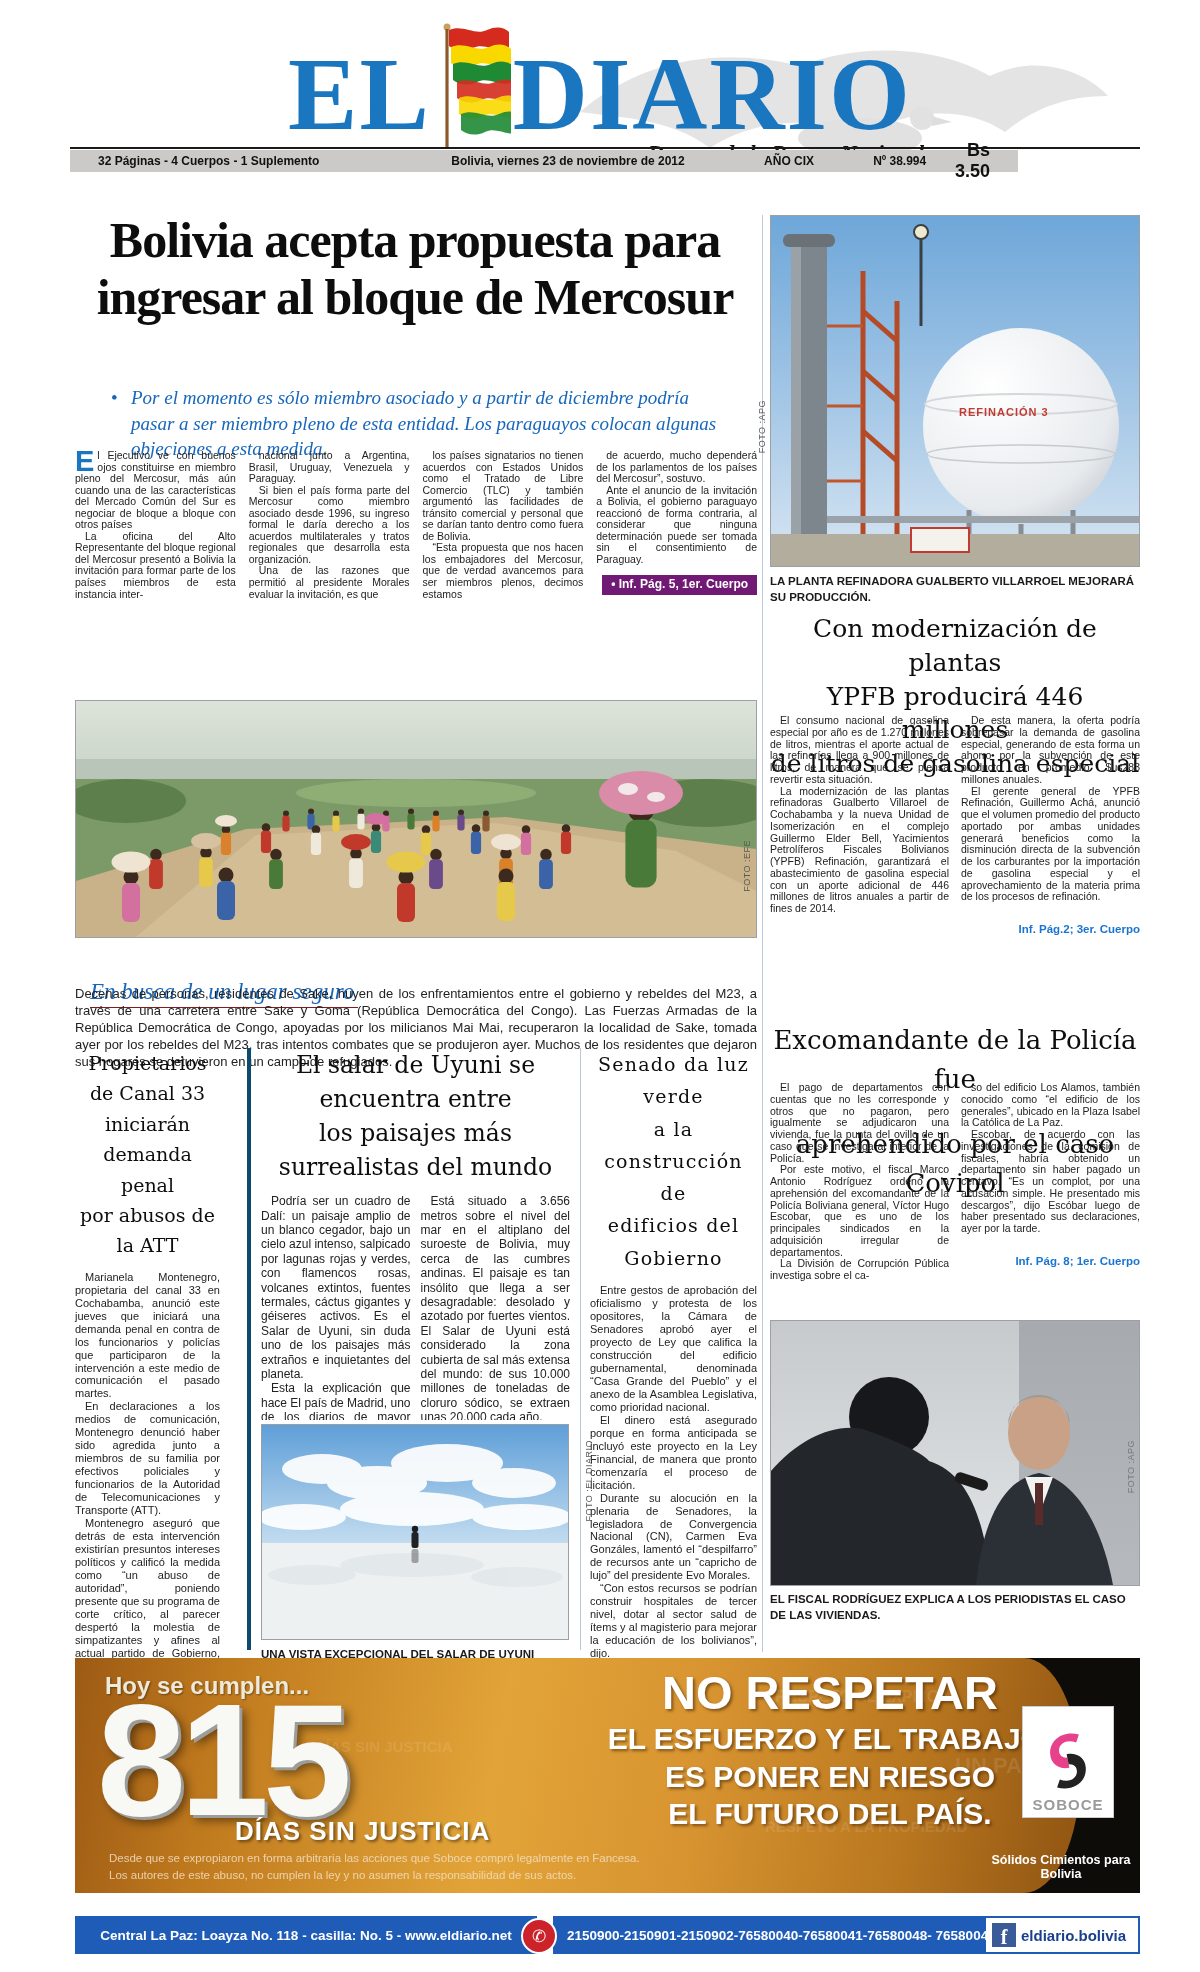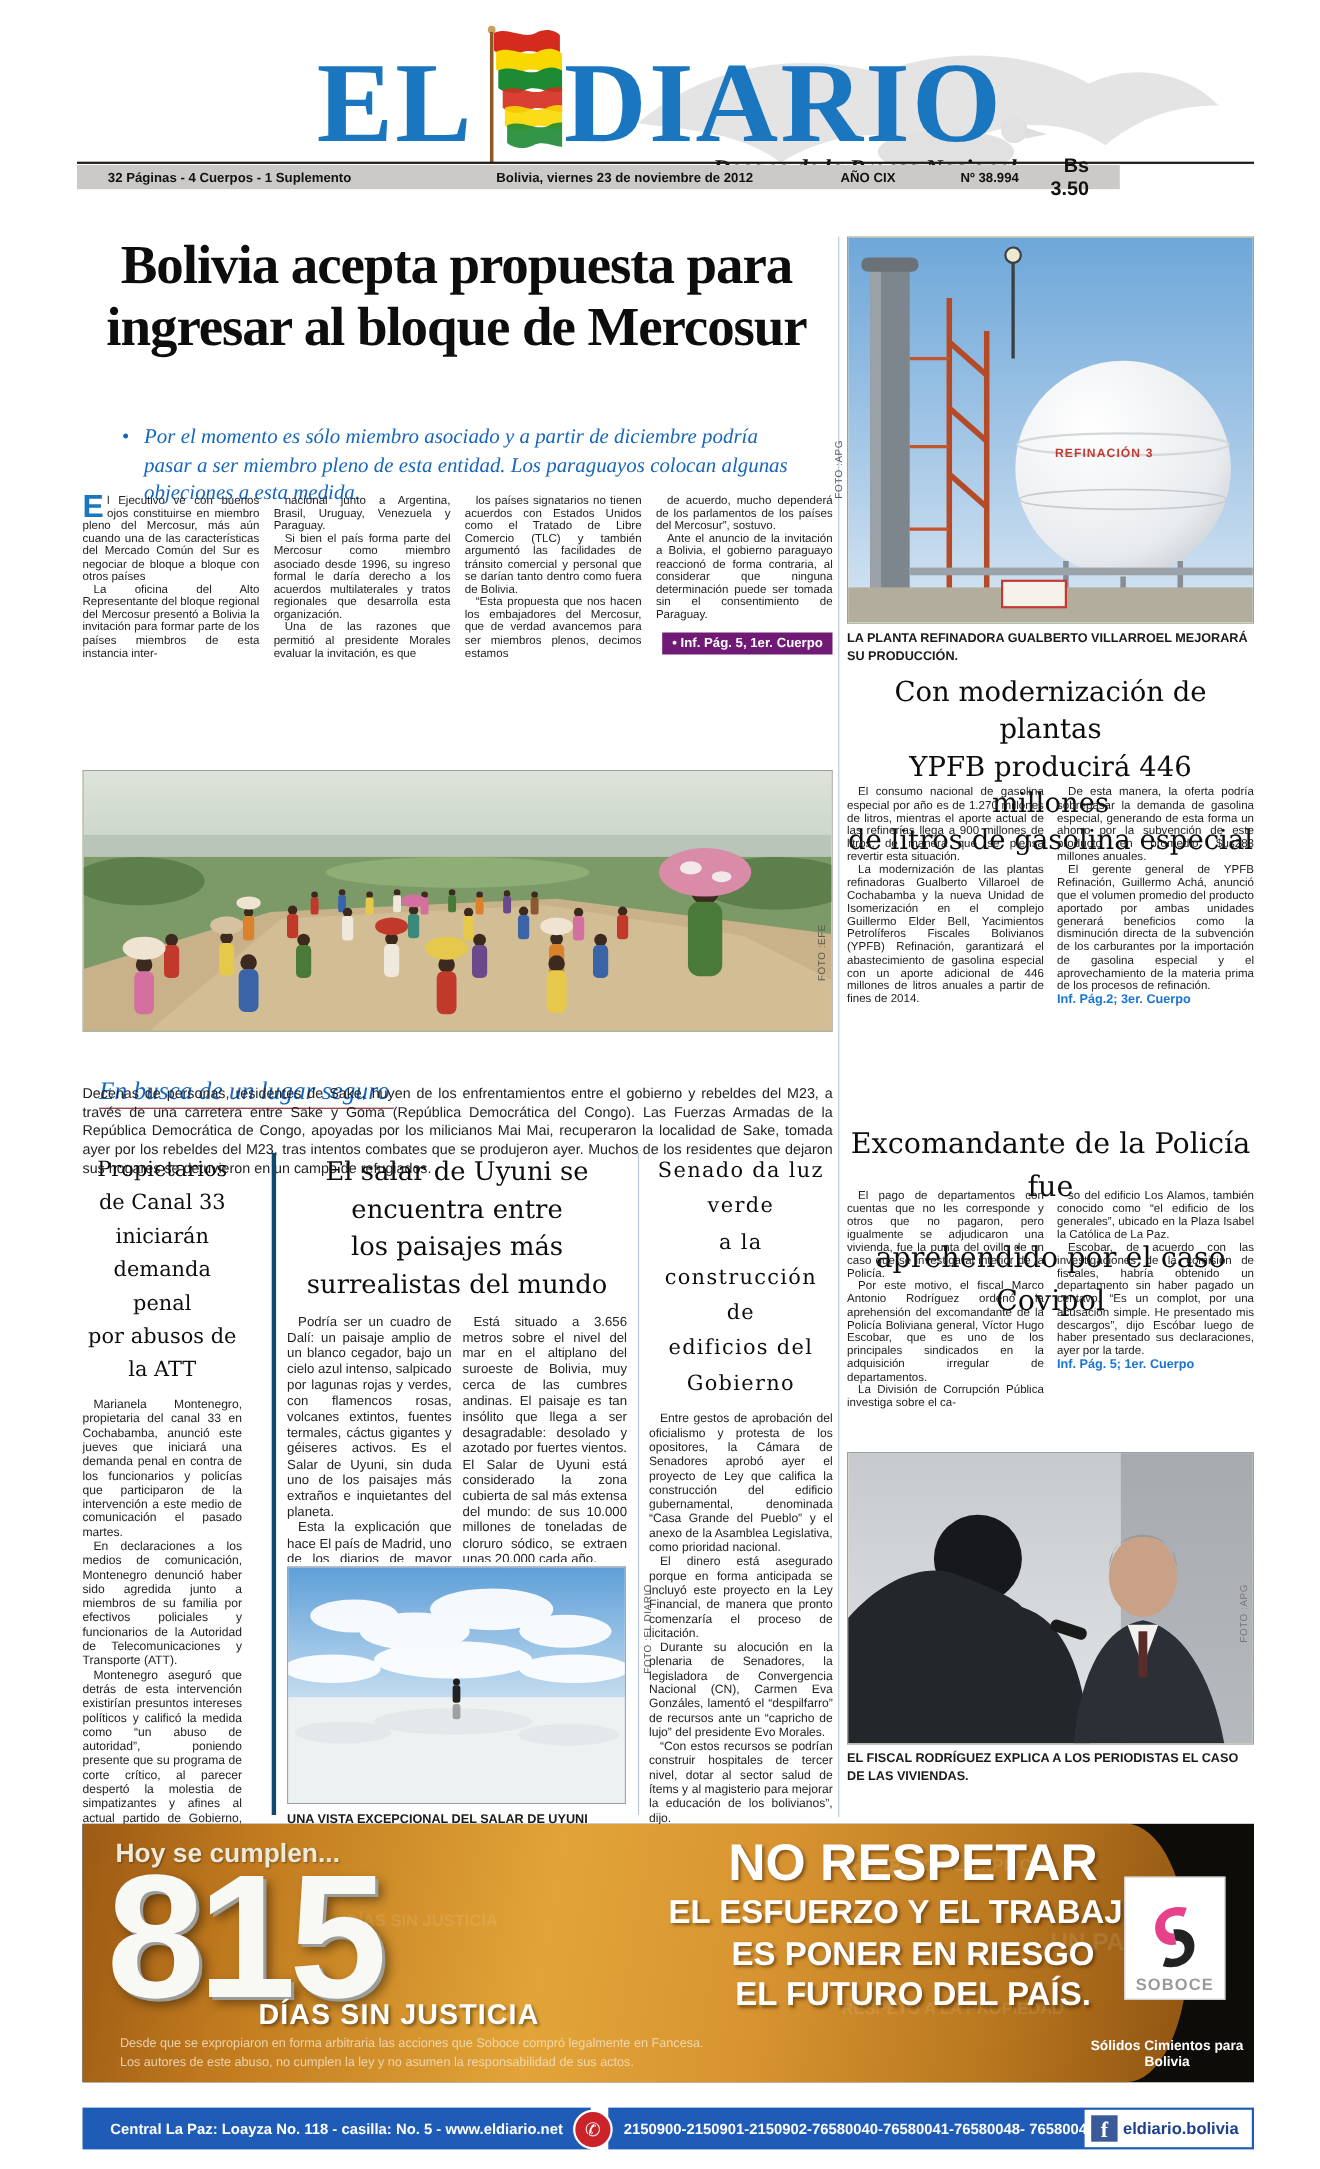--- a/index.html
+++ b/index.html
@@ -43,21 +43,21 @@
   .vcredit{position:absolute;font-size:9px;color:#555;writing-mode:vertical-rl;transform:rotate(180deg);letter-spacing:.5px;white-space:nowrap;}
   .photo-caption{font-weight:bold;font-size:11.5px;line-height:1.35;color:#1a1a1a;text-transform:uppercase;}
   .sphere-label{position:absolute;left:252px;top:300px;font-size:11px;font-weight:bold;color:#c23a32;letter-spacing:1px;}
   
   .r-cap{position:absolute;left:770px;top:574px;width:368px;}
   .ypfb-head{position:absolute;left:770px;top:612px;width:370px;text-align:center;
              font-family:"DejaVu Serif",serif;font-size:25px;line-height:1.35;color:#0d0d0d;}
   .ypfb-head p,.sec-head p{margin:0;}
   .ypfb-body{position:absolute;left:770px;top:715px;width:370px;height:268px;display:flex;gap:12px;overflow:hidden;}
   .ypfb-body .col, .cov-body .col{flex:1;font-size:10.5px;line-height:1.12;text-align:justify;color:#222;}
-  .inf{color:#1a75d2;font-weight:bold;font-size:11.5px;margin-top:0;text-indent:0 !important;}
+  .inf{color:#1a75d2;font-weight:bold;text-align:right;font-size:11.5px;margin-top:20px;text-indent:0 !important;}
   .cov-head{position:absolute;left:770px;top:995px;width:370px;text-align:center;
             font-family:"DejaVu Serif",serif;font-size:26px;line-height:1.5;color:#0d0d0d;}
   .cov-body{position:absolute;left:770px;top:1082px;width:370px;height:228px;display:flex;gap:12px;overflow:hidden;}
   .cov-cap{position:absolute;left:770px;top:1592px;width:368px;}
   
   .ref-title{position:absolute;left:90px;top:946px;font-family:"Liberation Serif",serif;font-style:italic;
              font-size:23px;color:#1666bc;border-bottom:1px solid #7f1d1d;padding:0 4px 2px 0;margin-top:33px;}
   .ref-cap{position:absolute;left:75px;top:986px;width:682px;font-size:13px;line-height:1.3;text-align:justify;color:#222;}
   
   .bottom-left{position:absolute;left:75px;top:1048px;width:682px;height:602px;display:flex;box-sizing:border-box;}
@@ -416,21 +416,21 @@
     <div class="col paras">
         <p>El pago de departamentos con cuentas que no les corresponde y otros que no pagaron, pero igualmente se adjudicaron una vivienda, fue la punta del ovillo de un caso que se investiga al interior de la Policía.</p>
         <p>Por este motivo, el fiscal Marco Antonio Rodríguez ordenó la aprehensión del excomandante de la Policía Boliviana general, Víctor Hugo Escobar, que es uno de los principales sindicados en la adquisición irregular de departamentos.</p>
         <p>La División de Corrupción Pública investiga sobre el ca-</p>
       </div>
     <div class="col">
       <div class="paras">
           <p>so del edificio Los Alamos, también conocido como “el edificio de los generales”, ubicado en la Plaza Isabel la Católica de La Paz.</p>
           <p>Escobar, de acuerdo con las investigaciones de la comisión de fiscales, habría obtenido un departamento sin haber pagado un centavo. “Es un complot, por una acusación simple. He presentado mis descargos”, dijo Escóbar luego de haber presentado sus declaraciones, ayer por la tarde.</p>
         </div>
-      <div class="inf">Inf. Pág. 5; 1er. Cuerpo</div>
+      <div class="inf">Inf. Pág. 8; 1er. Cuerpo</div>
     </div>
   </div>
 
   <div class="photo" style="left:770px;top:1320px;width:368px;height:264px;">
     <svg width="368" height="264" viewBox="0 0 368 264">
       <defs>
         <linearGradient id="bg4" x1="0" y1="0" x2="0" y2="1">
           <stop offset="0" stop-color="#c6cacd"></stop>
             <stop offset="1" stop-color="#e2e5e8"></stop>
         </linearGradient>

